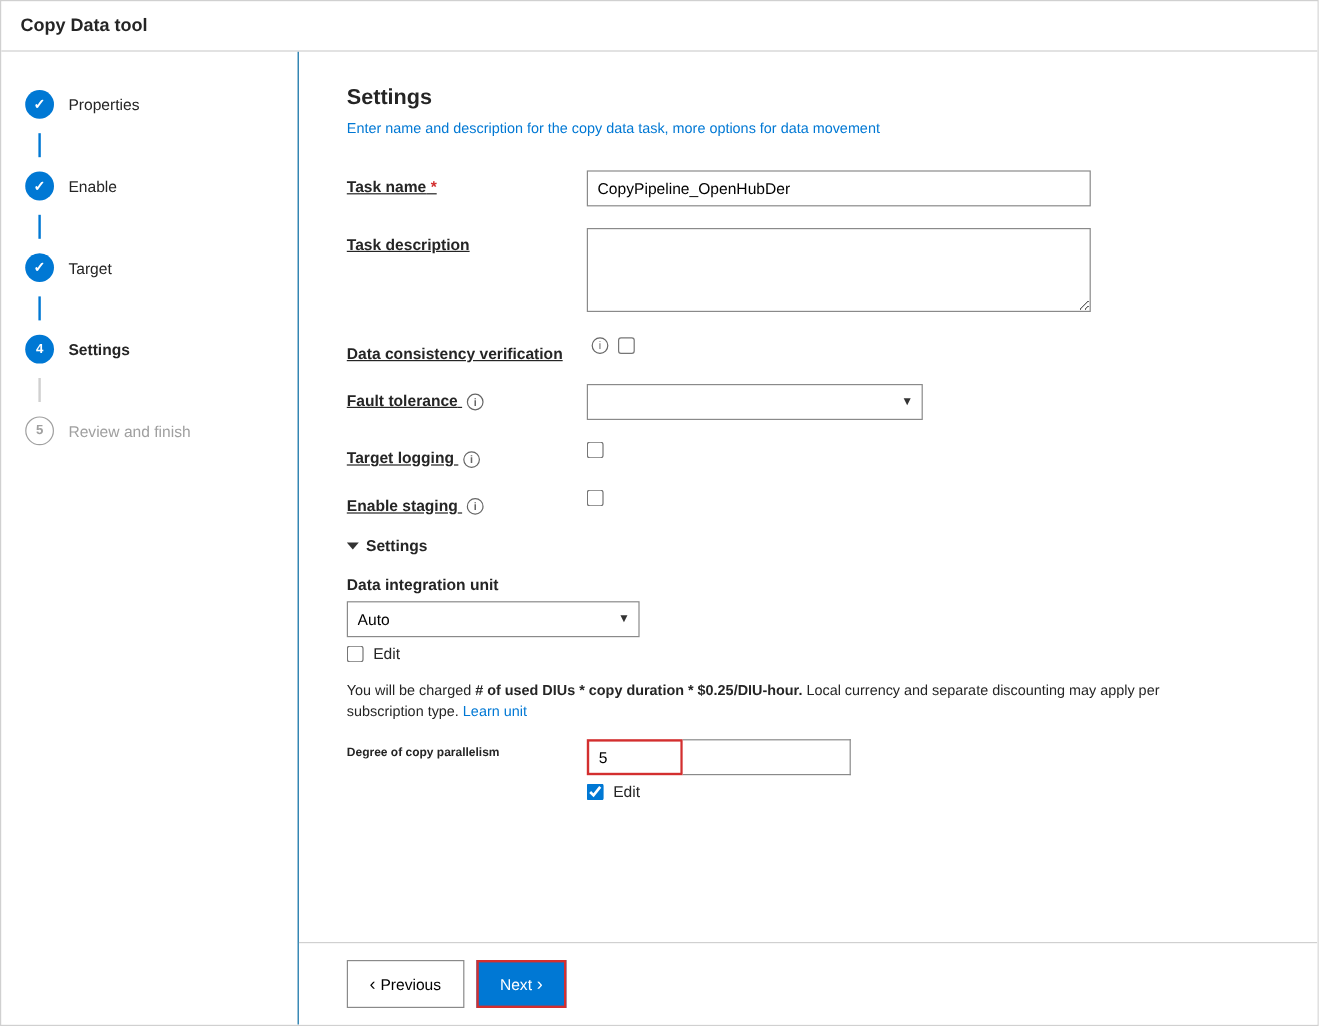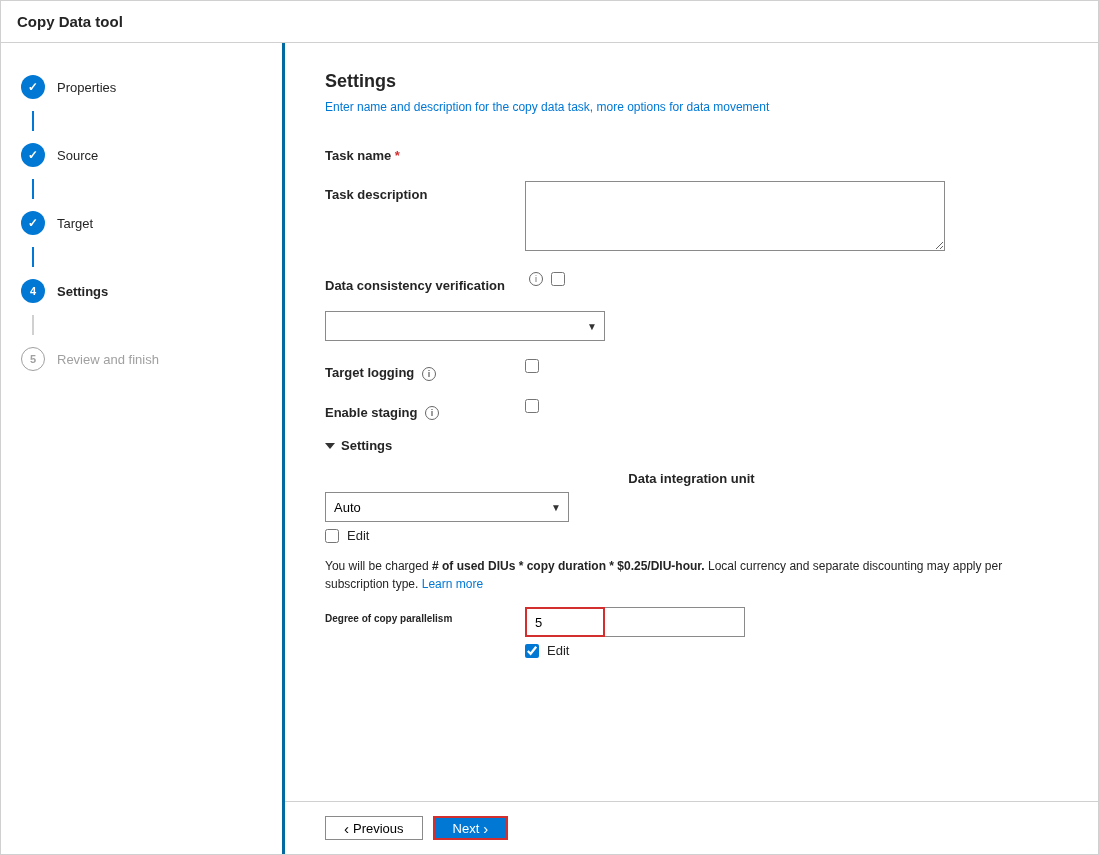--- a/index.html
+++ b/index.html
@@ -5,77 +5,77 @@
     * { box-sizing: border-box; margin: 0; padding: 0; }
     body { font-family: 'Segoe UI', Arial, sans-serif; font-size: 13px; color: #252525; background: #fff; }
 
     .app-container { width: 1099px; height: 855px; border: 1px solid #d0d0d0; display: flex; flex-direction: column; overflow: hidden; }
 
     .title-bar { padding: 12px 16px; border-bottom: 1px solid #d0d0d0; font-size: 15px; font-weight: 600; color: #252525; }
 
     .main-content { display: flex; flex: 1; overflow: hidden; }
 
     
-    .sidebar { width: 284px; border-right: 3px solid #0369a1; padding: 20px 0; flex-shrink: 0; }
+    .sidebar { width: 248px; border-right: 1px solid #0369a1; padding: 20px 0; flex-shrink: 0; }
     .sidebar-item { display: flex; align-items: center; padding: 12px 20px; gap: 12px; cursor: pointer; }
     .sidebar-item.active { font-weight: 600; }
     .sidebar-item.disabled { color: #a0a0a0; }
     .step-circle { width: 24px; height: 24px; border-radius: 50%; background: #0078d4; color: #fff; display: flex; align-items: center; justify-content: center; font-size: 11px; font-weight: 600; flex-shrink: 0; }
     .step-circle.disabled { background: #fff; border: 1px solid #a0a0a0; color: #a0a0a0; }
     .step-circle.check::after { content: '✓'; font-size: 12px; }
     .step-connector { width: 2px; height: 20px; background: #0078d4; margin-left: 31px; }
     .step-connector.disabled { background: #d0d0d0; }
 
     
     .content-area { flex: 1; display: flex; flex-direction: column; overflow: hidden; }
     .content-scroll { flex: 1; overflow-y: auto; padding: 28px 40px; }
 
     .section-title { font-size: 18px; font-weight: 600; margin-bottom: 8px; color: #252525; }
     .section-subtitle { color: #0078d4; font-size: 12px; margin-bottom: 28px; }
 
     .form-row { display: flex; align-items: flex-start; margin-bottom: 18px; }
-    .form-label { width: 200px; flex-shrink: 0; font-weight: 600; font-size: 13px; padding-top: 6px; }
+    .form-label { width: 200px; flex-shrink: 0; font-weight: 600; font-size: 13px; padding-top: 6px; text-decoration: underline; }
     .form-label-required::after { content: ' *'; color: #d32f2f; }
     .form-control { flex: 1; max-width: 420px; }
 
     input[type="text"] { width: 100%; padding: 5px 8px; border: 1px solid #8a8a8a; font-size: 13px; height: 30px; outline: none; }
     textarea { width: 100%; padding: 6px 8px; border: 1px solid #8a8a8a; font-size: 13px; resize: vertical; height: 70px; outline: none; }
 
     .checkbox-row { display: flex; align-items: center; gap: 8px; }
     input[type="checkbox"] { width: 14px; height: 14px; cursor: pointer; }
 
     .info-icon { display: inline-flex; align-items: center; justify-content: center; width: 14px; height: 14px; border-radius: 50%; border: 1px solid #666; font-size: 9px; color: #666; cursor: pointer; margin-left: 4px; vertical-align: middle; flex-shrink: 0; }
 
     .select-wrap { position: relative; display: inline-block; }
     select { appearance: none; -webkit-appearance: none; padding: 5px 28px 5px 8px; border: 1px solid #8a8a8a; font-size: 13px; height: 30px; width: 280px; background: #fff; cursor: pointer; outline: none; }
     .select-arrow { position: absolute; right: 8px; top: 50%; transform: translateY(-50%); pointer-events: none; font-size: 10px; color: #333; }
 
     .advanced-section { margin-bottom: 18px; }
     .advanced-toggle { display: flex; align-items: center; gap: 6px; cursor: pointer; font-weight: 600; font-size: 13px; }
     .triangle-down { width: 0; height: 0; border-left: 5px solid transparent; border-right: 5px solid transparent; border-top: 6px solid #333; }
 
     .diu-section { margin-bottom: 14px; }
-    .diu-label { font-weight: 600; margin-bottom: 6px; font-size: 13px; text-align: center; }
+    .diu-label { font-weight: 600; margin-bottom: 6px; font-size: 13px; }
 
     .edit-row { display: flex; align-items: center; gap: 8px; margin-top: 6px; }
 
     .charge-notice { font-size: 12px; color: #252525; margin-top: 8px; max-width: 680px; line-height: 1.5; }
     .charge-notice .bold { font-weight: 700; }
     .learn-more { color: #0078d4; text-decoration: none; cursor: pointer; }
 
     .parallelism-row { display: flex; align-items: flex-start; margin-bottom: 8px; margin-top: 14px; }
     .parallelism-label { width: 200px; flex-shrink: 0; font-weight: 600; font-size: 10px; padding-top: 6px; }
     .parallelism-inputs { display: flex; gap: 0; }
     .parallelism-input-red { border: 2px solid #d32f2f !important; width: 80px !important; }
 
     .edit-checkbox-blue input[type="checkbox"] { accent-color: #0078d4; }
 
     
     .footer { border-top: 1px solid #d0d0d0; padding: 14px 40px; display: flex; align-items: center; gap: 10px; background: #fff; flex-shrink: 0; }
-    .btn { padding: 6px 18px; font-size: 13px; cursor: pointer; border: 1px solid #8a8a8a; background: #fff; display: flex; align-items: center; gap: 4px; height: 24px; }
+    .btn { padding: 6px 18px; font-size: 13px; cursor: pointer; border: 1px solid #8a8a8a; background: #fff; display: flex; align-items: center; gap: 4px; height: 40px; }
     .btn-primary { background: #0078d4; color: #ffffff; border: 2px solid #d32f2f; }
 
     .chevron-left::before { content: '‹'; font-size: 15px; }
     .chevron-right::after { content: '›'; font-size: 15px; }
   </style>
 </head>
 <body>
 
 <div class="app-container">
 
@@ -88,21 +88,21 @@
     <div class="sidebar">
 
       <div class="sidebar-item">
         <div class="step-circle check"></div>
         <span>Properties</span>
       </div>
       <div class="step-connector"></div>
 
       <div class="sidebar-item">
         <div class="step-circle check"></div>
-        <span>Source</span>
+        <span>Enable</span>
       </div>
       <div class="step-connector"></div>
 
       <div class="sidebar-item">
         <div class="step-circle check"></div>
         <span>Target</span>
       </div>
       <div class="step-connector"></div>
 
       <div class="sidebar-item active">
@@ -123,40 +123,47 @@
     </div>
 
     <div class="content-area">
       <div class="content-scroll">
 
         <div class="section-title">Settings</div>
         <div class="section-subtitle">Enter name and description for the copy data task, more options for data movement</div>
 
         <div class="form-row">
           <div class="form-label form-label-required">Task name</div>
+          <div class="form-control">
+            <input type="text" value="CopyPipeline_OpenHubDer" style="">
+          </div>
         </div>
 
         <div class="form-row">
           <div class="form-label">Task description</div>
           <div class="form-control">
             <textarea style=""></textarea>
           </div>
         </div>
 
         <div class="form-row">
           <div class="form-label">Data consistency verification</div>
           <div class="form-control">
             <div class="checkbox-row">
               <span class="info-icon">i</span>
               <input type="checkbox" style="">
             </div>
           </div>
         </div>
 
         <div class="form-row">
+          <div class="form-label">
+            <span>Fault tolerance</span>
+            <span class="info-icon">i</span>
+          </div>
           <div class="form-control">
             <div class="select-wrap">
               <select>
                 <option value=""></option>
               </select>
               <span class="select-arrow">▼</span>
             </div>
           </div>
         </div>
 
@@ -200,21 +207,21 @@
             </select>
             <span class="select-arrow">▼</span>
           </div>
           <div class="edit-row">
             <input type="checkbox" style="">
             <span>Edit</span>
           </div>
         </div>
 
         <div class="charge-notice">
-          <span>You will be charged </span><span class="bold"># of used DIUs * copy duration * $0.25/DIU-hour.</span><span> Local currency and separate discounting may apply per subscription type. </span><a class="learn-more">Learn more</a>
+          <span>You will be charged </span><span class="bold"># of used DIUs * copy duration * $0.25/DIU-hour.</span><span> Local currency and separate discounting may apply per subscription type. </span><a class="learn-more">Learn unit</a>
         </div>
 
         <div class="parallelism-row">
           <div class="parallelism-label">Degree of copy parallelism</div>
           <div>
             <div class="parallelism-inputs">
               <input type="text" class="parallelism-input-red" value="5" style="width: 80px; border: 2px solid rgb(211, 47, 47);">
               <input type="text" value="" style="width: 140px; border-top: 1px solid rgb(138, 138, 138); border-right: 1px solid rgb(138, 138, 138); border-bottom: 1px solid rgb(138, 138, 138); border-image: initial; border-left: none;">
             </div>
             <div class="edit-row edit-checkbox-blue">

